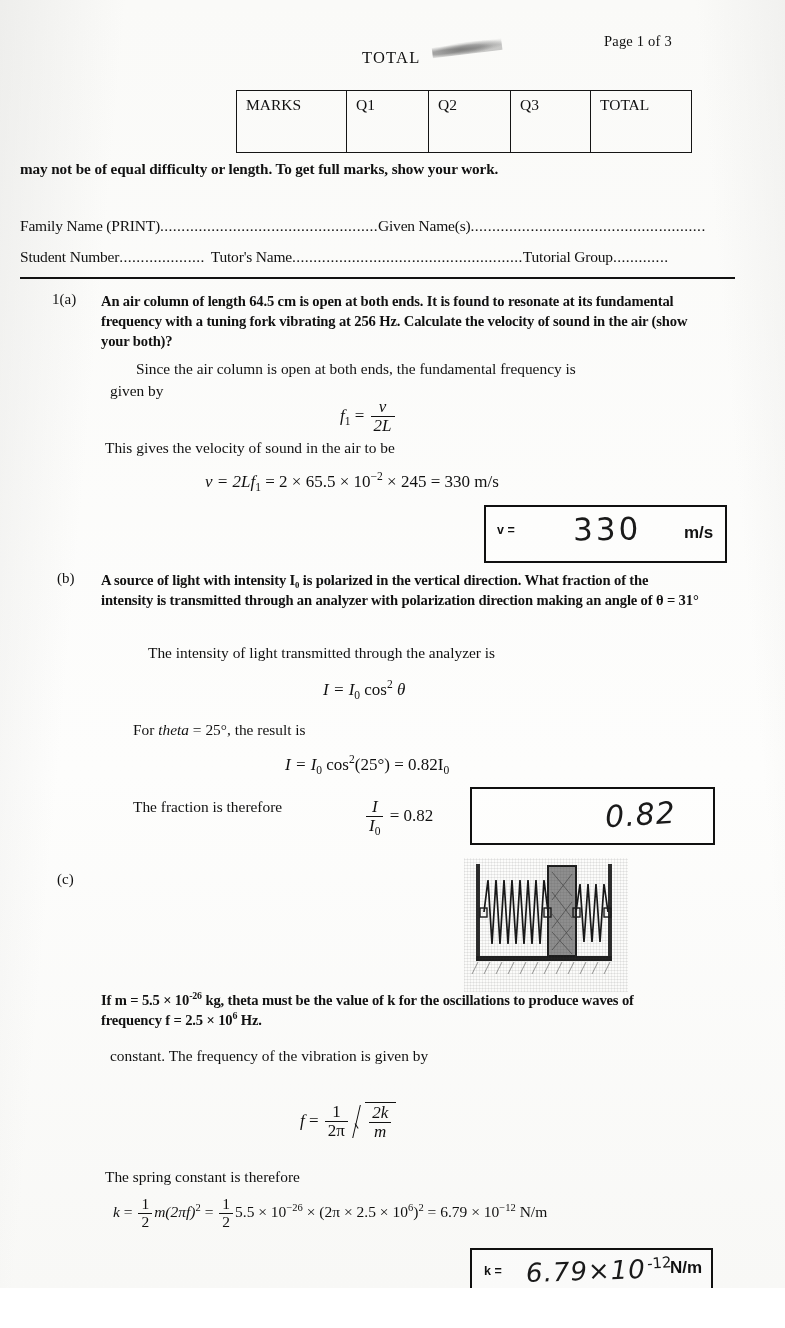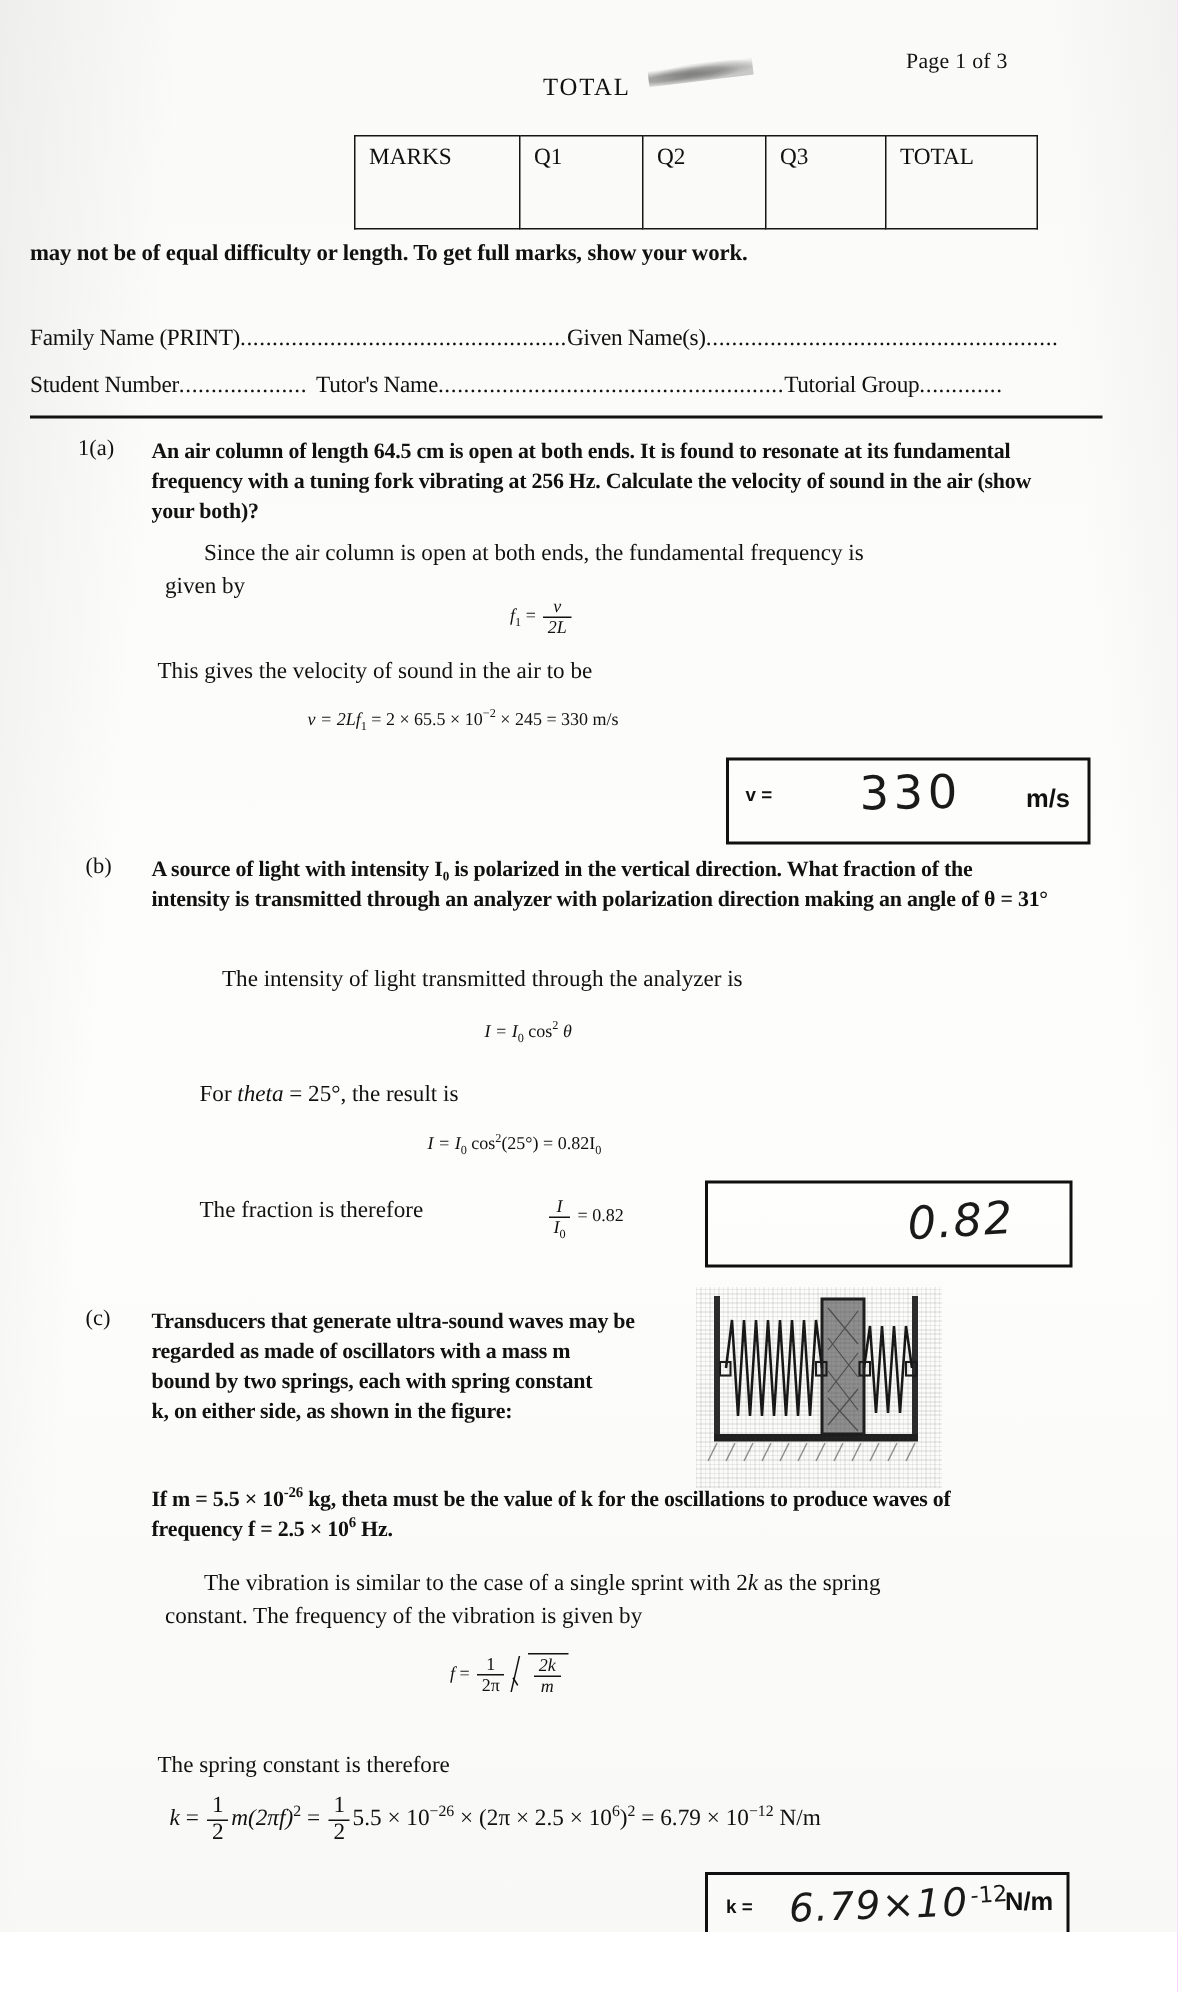--- a/index.html
+++ b/index.html
@@ -4,21 +4,21 @@
 <style>
   html, body {
     margin: 0;
     padding: 0;
     background: #ffffff;
   }
   .page {
     position: relative;
     width: 785px;
     height: 1288px;
-    background: #f0abfc;
+    background: #3b82f6;
     overflow: hidden;
     font-family: "Liberation Serif", serif;
     color: #111;
   }
   
   .scan-tint {
     position: absolute;
     inset: 0;
     background:
       linear-gradient(95deg, rgba(228,228,226,0.55) 0%, rgba(255,255,255,0) 14%),
@@ -106,21 +106,21 @@
     font-weight: bold;
     line-height: 1.38;
     letter-spacing: -0.15px;
   }
   .soltext {
     font-size: 15.4px;
     line-height: 1.42;
     font-family: "Liberation Serif", serif;
   }
   .mathline {
-    font-size: 12px;
+    font-size: 17px;
     font-family: "Liberation Serif", serif;
   }
   .it { font-style: italic; }
 
   sub, sup { font-size: 0.68em; line-height: 0; }
   sup { vertical-align: super; }
   sub { vertical-align: sub; }
 
   
   .frac {
@@ -317,26 +317,20 @@
       <span class="den"><span class="it">I</span><sub>0</sub></span>
     </span>
     <span>= 0.82</span>
   </div>
 
   <div class="abs ansbox" style="left:470px; top:787px; width:245px; height:58px;">
     <span class="handwriting hw-082" style="left:133px; top:8px;">0.82</span>
   </div>
 
   <div class="abs qlabel" style="left:57px; top:871px;">(c)</div>
-  <div class="abs qtext" style="left:101px; top:871px; width:350px;">
-    <div>Transducers that generate ultra-sound waves may be</div>
-    <div>regarded as made of oscillators with a mass m</div>
-    <div>bound by two springs, each with spring constant</div>
-    <div>k, on either side, as shown in the figure:</div>
-  </div>
 
   <div class="abs figure-wrap">
     <svg width="152" height="122" viewBox="0 0 152 122">
 
       <rect x="6" y="2" width="4" height="96" fill="#2b2b2b"></rect>
       <rect x="138" y="2" width="4" height="96" fill="#2b2b2b"></rect>
       <rect x="6" y="94" width="136" height="5" fill="#1f1f1f"></rect>
 
       <g stroke="#444" stroke-width="1" opacity=".55">
         <line x1="8" y1="100" x2="2" y2="112"></line>
@@ -375,21 +369,20 @@
     </svg>
     <div class="fig-noise"></div>
   </div>
 
   <div class="abs qtext" style="left:101px; top:990px; width:646px;">
     <div><span>If m = 5.5 × 10</span><sup>-26</sup><span> kg, theta must be the value of k for the oscillations to produce waves of</span></div>
     <div><span>frequency f = 2.5 × 10</span><sup>6</sup><span> Hz.</span></div>
   </div>
 
   <div class="abs soltext" style="left:110px; top:1045px; width:610px;">
-    <div style="text-indent:26px"><span>The vibration is similar to the case of a single sprint with 2</span><span class="it">k</span><span> as the spring</span></div>
     <div>constant. The frequency of the vibration is given by</div>
   </div>
 
   <div class="abs mathline" style="left:300px; top:1102px;">
     <span class="it">f</span>
     <span>=</span>
     <span class="frac">
       <span class="num">1</span>
       <span class="den">2π</span>
     </span>

